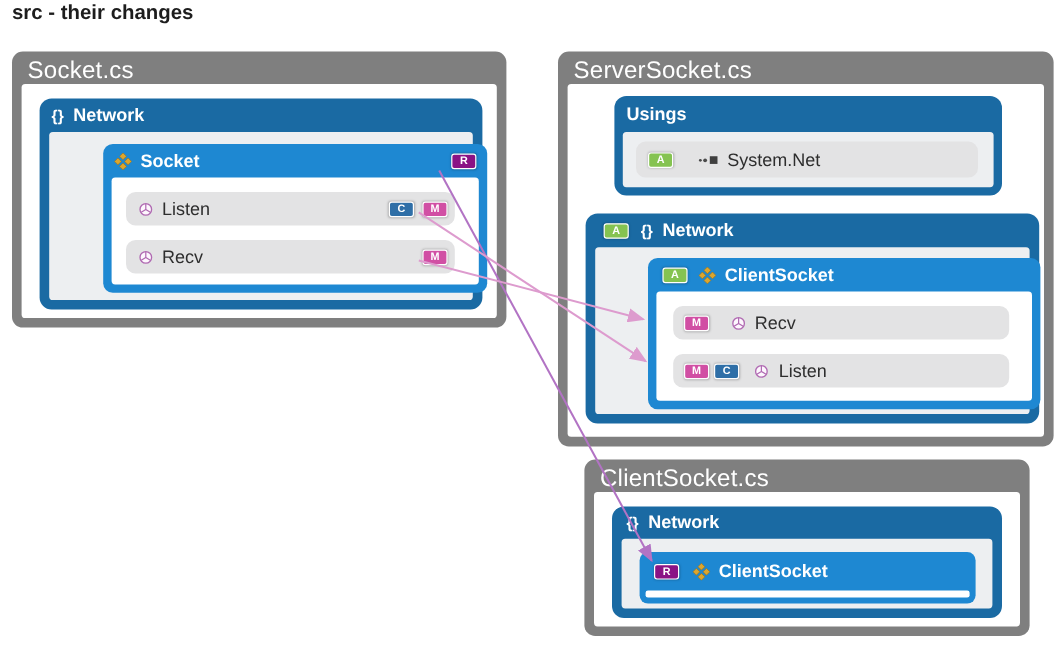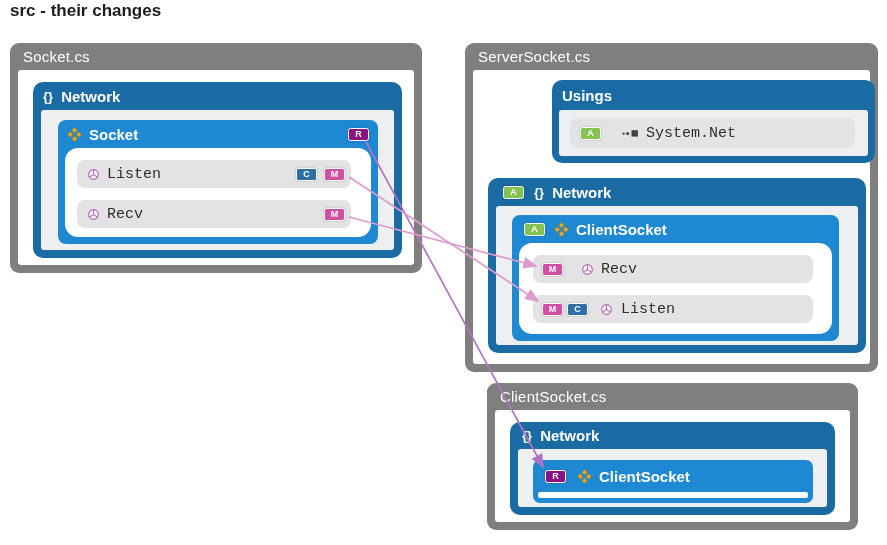--- a/index.html
+++ b/index.html
@@ -19,36 +19,36 @@
   }
   *{box-sizing:border-box;margin:0;padding:0;}
   html,body{background:#ffffff;}
   body{font-family:"Liberation Sans",sans-serif;}
   .stage{position:relative;width:887px;height:545px;background:#fff;overflow:hidden;}
 
   .col-header{position:absolute;top:1px;font-size:17px;font-weight:700;color:var(--title-text);}
 
   
   .file-box{position:absolute;background:var(--gray-container);border-radius:9px;}
-  .file-title{position:absolute;left:13px;top:5px;color:#fff;font-size:15px;font-weight:500;letter-spacing:.2px;}
+  .file-title{position:absolute;left:13px;top:5px;color:#fff;font-size:20px;font-weight:500;letter-spacing:.2px;}
   .file-inner{position:absolute;left:8px;top:27px;right:8px;bottom:8px;background:#ffffff;border-radius:3px;}
 
   
   .ns-box{position:absolute;background:var(--ns-blue);border-radius:10px;}
   .ns-header{position:absolute;left:0;top:0;right:0;height:28px;display:flex;align-items:center;gap:8px;padding:0 10px;color:#fff;font-size:15px;font-weight:600;}
   .ns-inner{position:absolute;left:8px;top:28px;right:8px;bottom:8px;background:var(--box-inner);border-radius:3px;}
 
   
-  .class-box{position:absolute;background:var(--class-blue);border-radius:8px;}
+  .class-box{position:absolute;background:var(--class-blue);border-radius:8px;margin-left:28px;}
   .class-header{position:absolute;left:0;top:0;right:0;height:28px;display:flex;align-items:center;gap:7px;padding:0 9px;color:#fff;font-size:15px;font-weight:600;}
-  .class-inner{position:absolute;left:7px;top:28px;right:7px;bottom:7px;background:#ffffff;border-radius:13px;}
+  .class-inner{position:absolute;left:7px;top:28px;right:7px;bottom:7px;background:#ffffff;border-radius:3px;}
 
   
   .row{position:absolute;height:28px;background:var(--row-gray);border-radius:8px;display:flex;align-items:center;gap:7px;padding:0 6px 0 10px;font-size:15px;color:var(--row-text);}
-  .row .label{flex:0 0 auto;font-family:Liberation Mono, monospace;}
+  .row .label{flex:0 0 auto;}
   .row .spacer{flex:1 1 auto;}
 
   
   .badge{flex:0 0 auto;display:inline-flex;align-items:center;justify-content:center;width:21px;height:13px;border:1.5px solid #fff;border-radius:2.5px;font-size:9px;font-weight:700;color:#fff;line-height:1;box-shadow:0 0 2px rgba(0,0,0,.28);}
   .badge.a{background:var(--badge-a);}
   .badge.m{background:var(--badge-m);}
   .badge.c{background:var(--badge-c);}
   .badge.r{background:var(--badge-r);}
   .badge.right-edge{margin-left:auto;}
 
@@ -128,21 +128,21 @@
           </div>
         </div>
       </div>
     </div>
   </div>
 
   <div class="file-box" style="left:465px;top:43px;width:413px;height:329px;padding-left:16px;">
     <div class="file-title">ServerSocket.cs</div>
     <div class="file-inner">
 
-      <div class="ns-box" style="left:39px;top:10px;width:323px;height:83px;margin-left:40px;">
+      <div class="ns-box" style="left:39px;top:10px;width:323px;height:83px;">
         <div class="ns-header" style="height:30px;">
           <span>Usings</span>
         </div>
         <div class="ns-inner" style="left:7px;top:30px;right:7px;bottom:7px;">
           <div class="row" style="left:11px;top:8px;width:285px;height:30px;">
             <span class="badge a">A</span>
             <span class="icon" style="margin-left:14px;">
               <svg width="17" height="10" viewBox="0 0 17 10">
                   <circle cx="1.6" cy="5.6" r="1.2" fill="#4a4a4a"></circle>
                   <circle cx="5.6" cy="5.6" r="1.6" fill="#4a4a4a"></circle>

